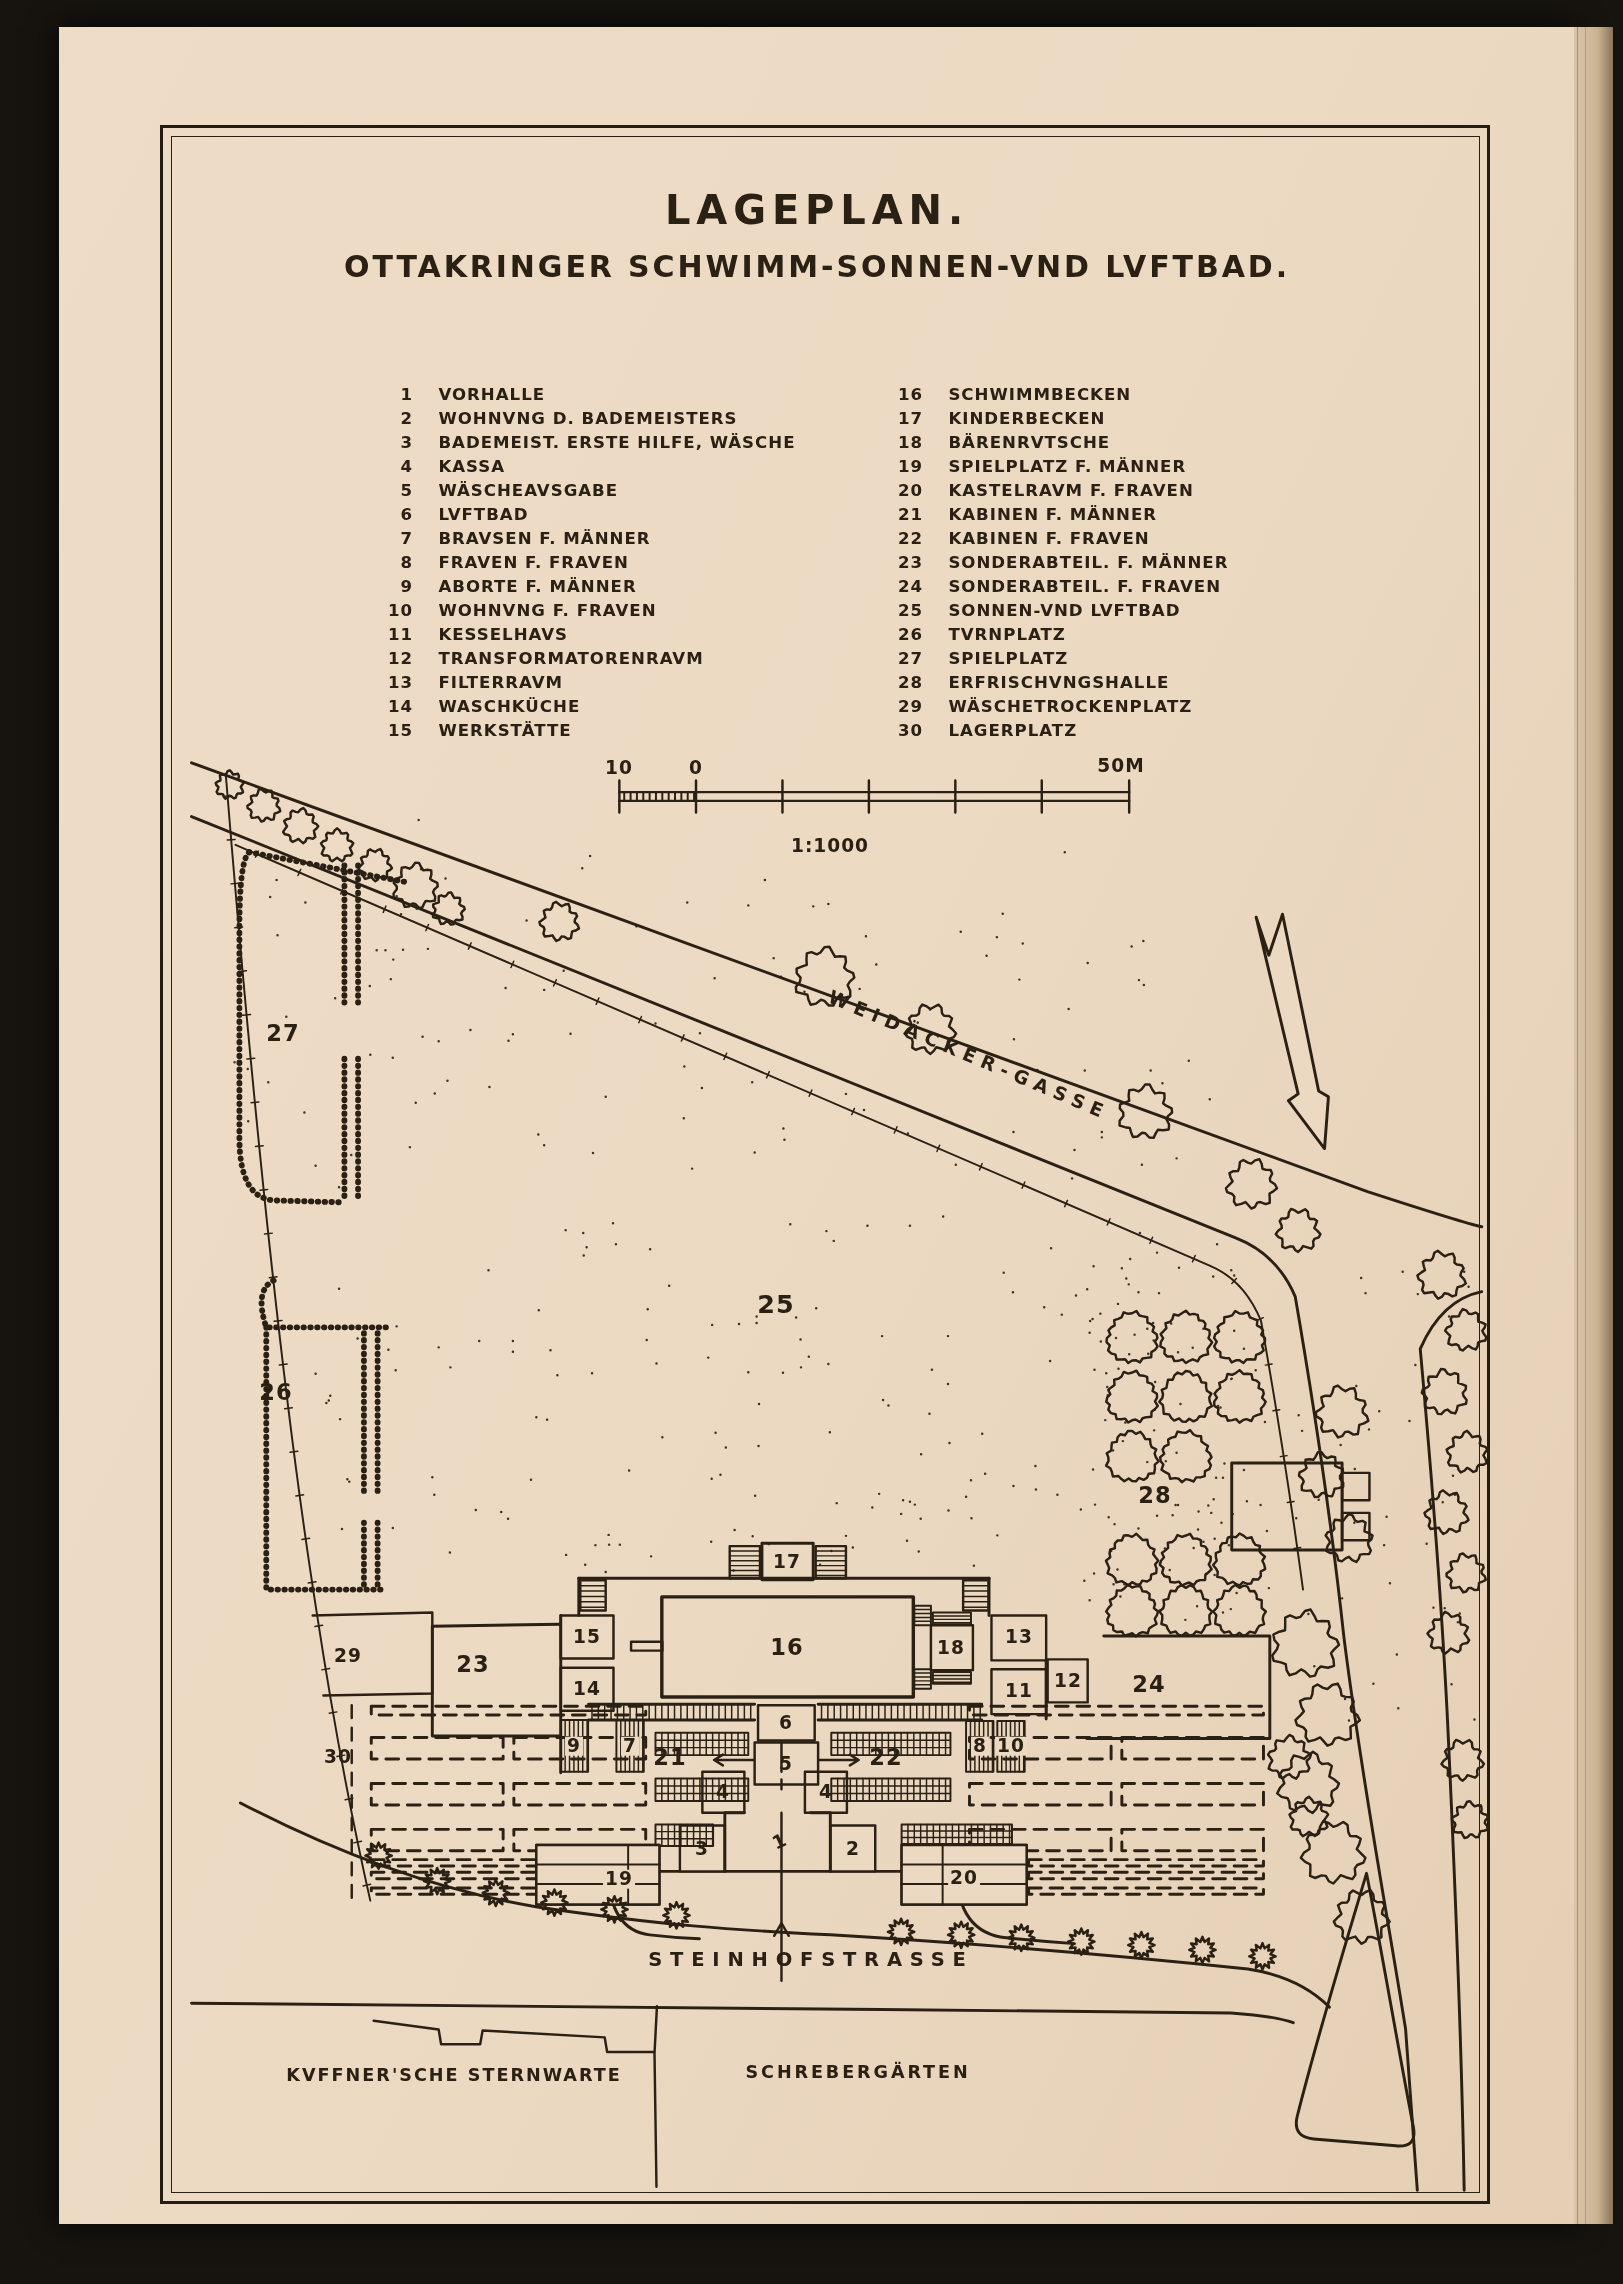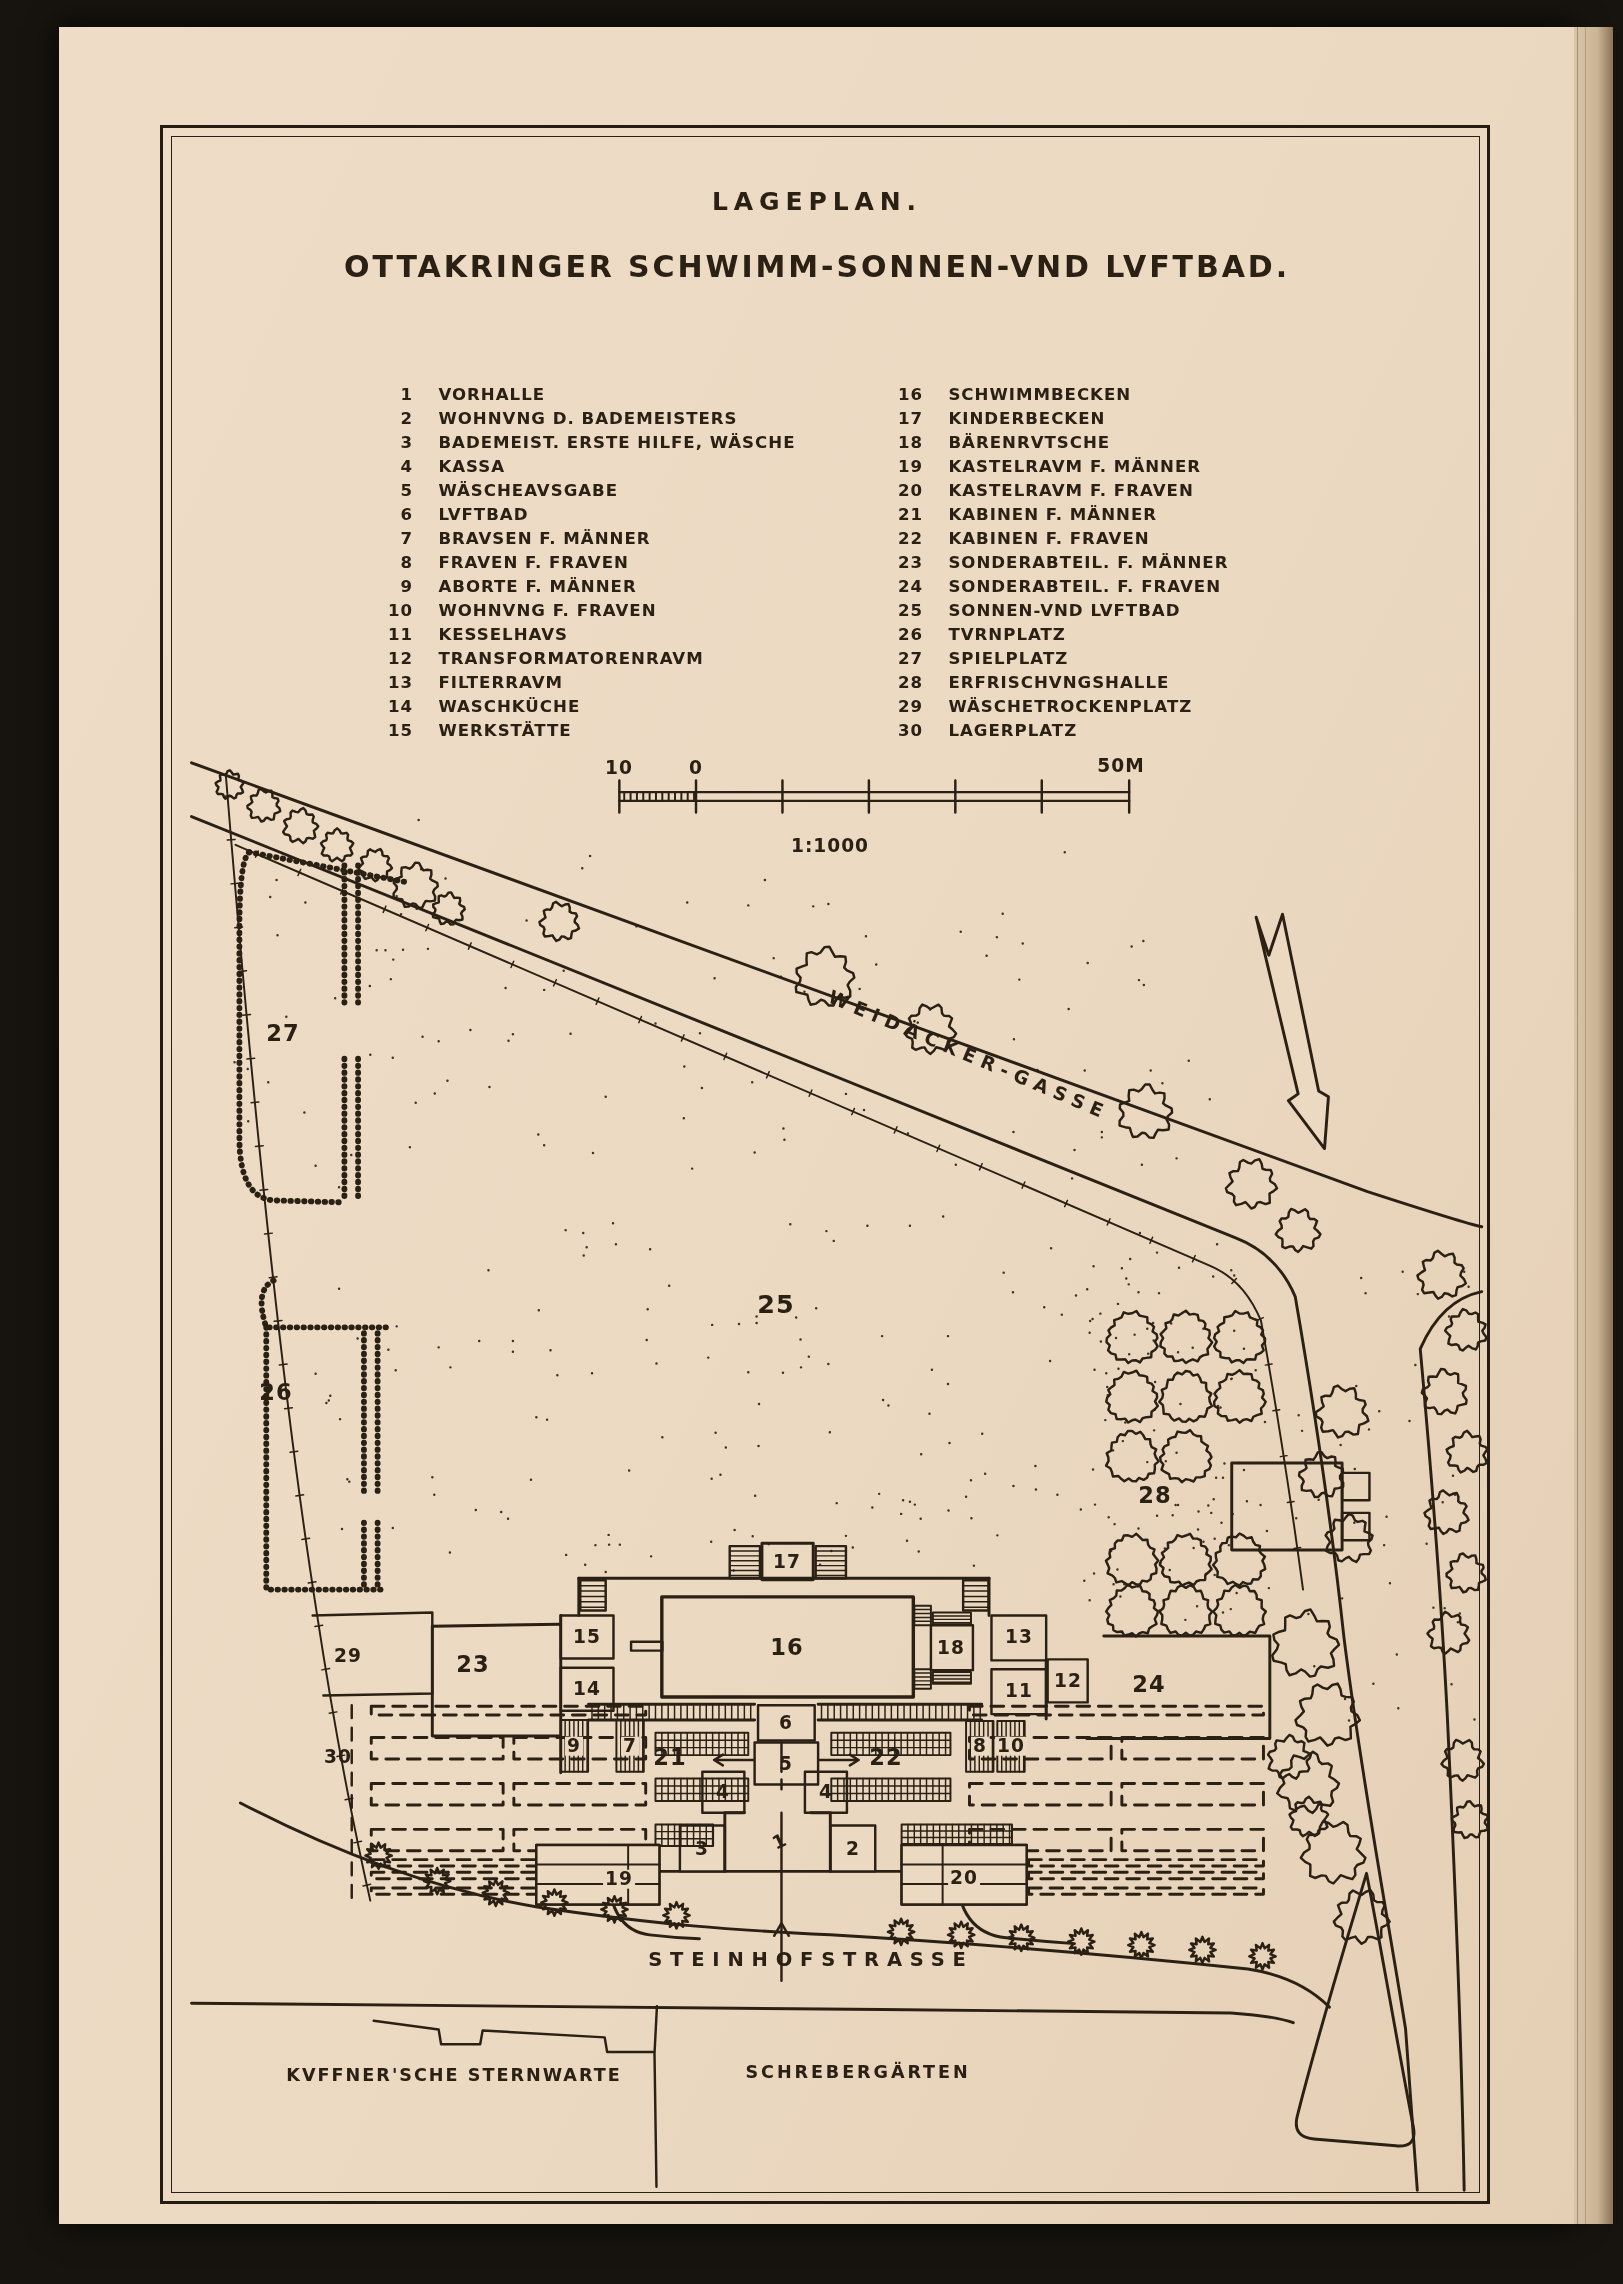--- a/index.html
+++ b/index.html
@@ -9,21 +9,21 @@
         background:linear-gradient(115deg,#eedcc6 0%,#ecd9c2 55%,#e4cfb4 100%);
         box-shadow:0 0 29px rgba(0,0,0,.8);}
   .page-edge{position:absolute;left:1574px;top:27px;width:39px;height:2197px;
         background:linear-gradient(90deg,#d9c5aa,#cbb493 60%,#8a7458 100%);}
   .page-edge:before{content:"";position:absolute;left:2.9px;top:0;width:1.5px;height:100%;background:#a8906f;}
   .page-edge:after{content:"";position:absolute;left:10.7px;top:0;width:1px;height:100%;background:#b59d7d;}
   .border-outer{position:absolute;left:160px;top:125px;width:1324px;height:2073px;border:3.4px solid #241c12;}
   .border-inner{position:absolute;left:171px;top:136px;width:1307px;height:2055px;border:1.5px solid #2a2014;}
   .hand{font-weight:700;letter-spacing:2px;white-space:nowrap;}
   .title-line{position:absolute;width:1516px;left:59px;text-align:center;}
-  #t1{top:187px;font-size:25px;letter-spacing:5.9px;}
+  #t1{top:187px;font-size:40px;letter-spacing:5.9px;}
   #t2{top:237px;font-size:30px;letter-spacing:2.9px;margin-top:12px;}
   #t3{top:289px;font-size:31px;letter-spacing:4.9px;}
   .legend{position:absolute;top:382px;}
   #legend-col1{left:372px;}
   #legend-col2{left:882px;}
   .leg-row{display:flex;height:24px;align-items:center;font-size:16.6px;font-weight:700;letter-spacing:1px;white-space:nowrap;}
   .leg-num{width:41px;text-align:right;margin-right:25.4px;}
   svg.plan{position:absolute;left:0;top:0;pointer-events:none;}
   .lbl{position:absolute;transform:translate(-50%,-50%);font-size:22.5px;font-weight:700;
        letter-spacing:1px;white-space:nowrap;line-height:1;}
@@ -114,21 +114,21 @@
       <div class="leg-row">
         <span class="leg-num">17</span>
         <span class="leg-label">KINDERBECKEN</span>
       </div>
       <div class="leg-row">
         <span class="leg-num">18</span>
         <span class="leg-label">BÄRENRVTSCHE</span>
       </div>
       <div class="leg-row">
         <span class="leg-num">19</span>
-        <span class="leg-label">KASTELRAVM F. MÄNNER</span>
+        <span class="leg-label">SPIELPLATZ F. MÄNNER</span>
       </div>
       <div class="leg-row">
         <span class="leg-num">20</span>
         <span class="leg-label">KASTELRAVM F. FRAVEN</span>
       </div>
       <div class="leg-row">
         <span class="leg-num">21</span>
         <span class="leg-label">KABINEN F. MÄNNER</span>
       </div>
       <div class="leg-row">

